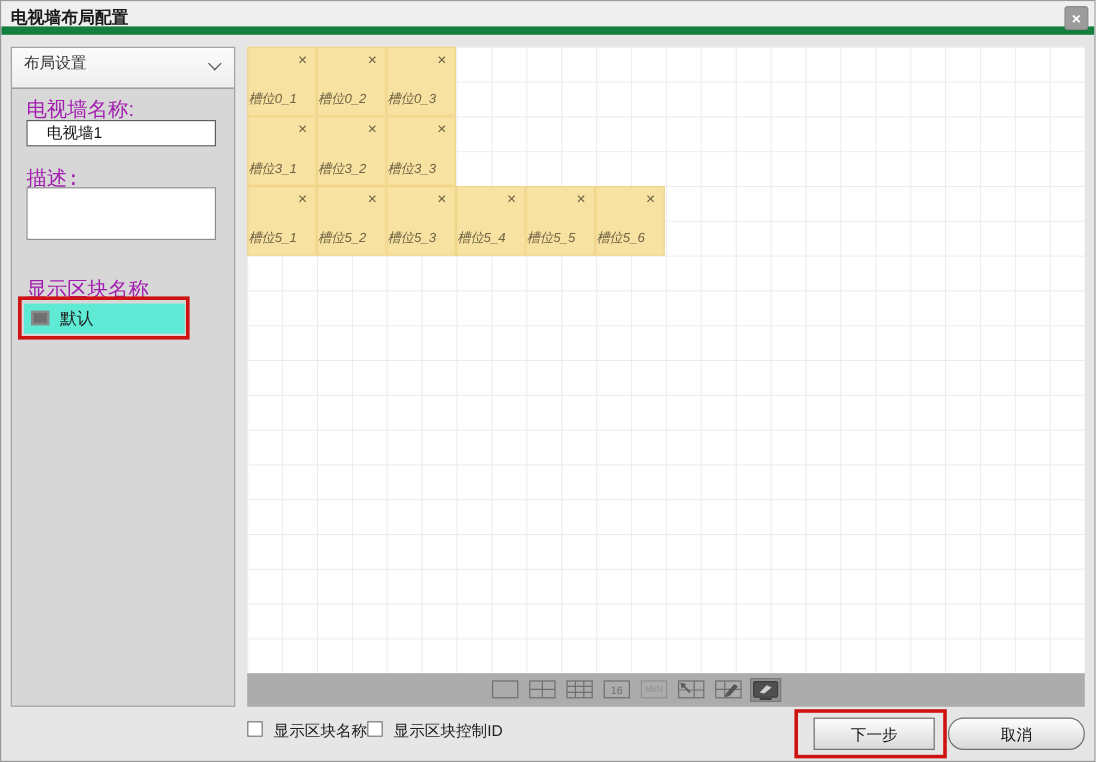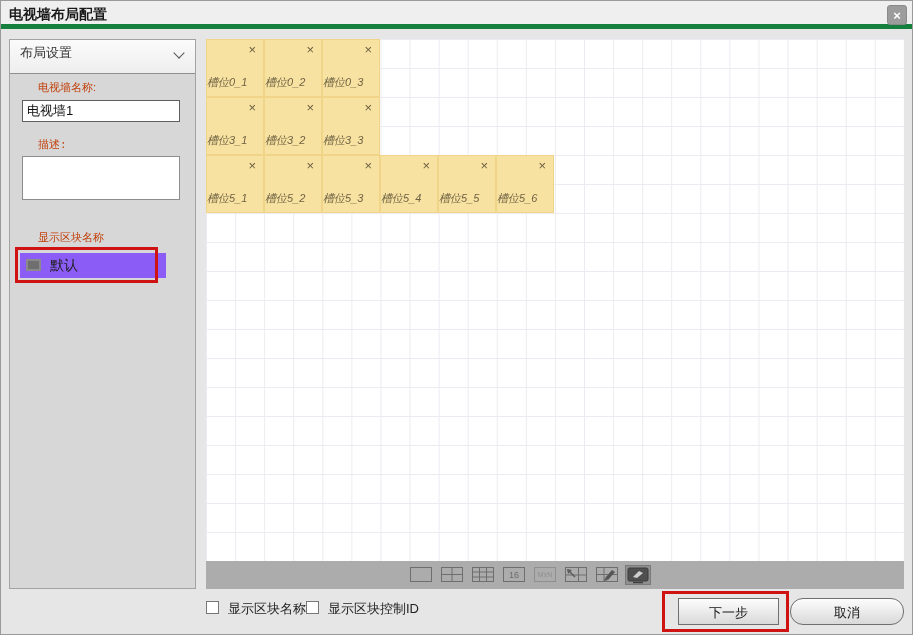--- a/index.html
+++ b/index.html
@@ -1,43 +1,43 @@
 <!DOCTYPE html>
 <html><head>
 <meta charset="utf-8">
 <style>
   html,body{margin:0;padding:0;}
   body{font-family:"Liberation Sans","DejaVu Sans",sans-serif;background:#bbb;}
   .dialog{position:relative;width:913px;height:635px;background:#e6e6e6;overflow:hidden;
           border:1px solid #9a9a9a;box-sizing:border-box;}
   
   .titlebar{position:absolute;left:0;top:0;width:100%;height:28px;background:#efefef;
-            border-bottom:5px solid #15803d;box-sizing:border-box;text-decoration:underline;}
+            border-bottom:7px solid #15803d;box-sizing:border-box;text-decoration:underline;}
   .title{position:absolute;left:8px;top:5px;font-size:14px;font-weight:bold;color:#1a1a1a;}
   .close-btn{position:absolute;right:5px;top:4px;width:20px;height:20px;background:#9c9c9c;
              border:1px solid #8a8a8a;border-radius:3px;color:#fff;font-size:13px;font-weight:bold;
              text-align:center;line-height:19px;cursor:pointer;box-sizing:border-box;}
   
   .sidebar{position:absolute;left:8px;top:38px;width:187px;height:550px;background:#d7d7d7;
            border:1px solid #a3a3a3;box-sizing:border-box;}
   .section-header{position:absolute;left:0;width:100%;height:34px;box-sizing:border-box;
            background:linear-gradient(#fbfbfb,#eeeeee);font-size:13px;color:#333;
            line-height:26px;padding-left:10px;cursor:pointer;}
   .hdr-top{top:0;border-bottom:1px solid #8f8f8f;}
   .hdr-bottom{bottom:0;border-top:1px solid #9a9a9a;}
   .chev-down{position:absolute;right:12px;top:9px;width:7px;height:7px;
              border-right:1px solid #555;border-bottom:1px solid #555;transform:rotate(45deg);}
   .chev-right{position:absolute;right:10px;top:4px;font-size:13px;color:#555;}
-  .side-label{position:absolute;left:28px;font-size:11px;color:#c2410c;}
+  .side-label{position:absolute;left:12px;font-size:17px;color:#a21caf;}
   .txt-input{position:absolute;left:12px;width:158px;height:22px;border:1px solid #5f5f5f;
-             background:#fff;font-size:13px;color:#111;padding:0 4px;box-sizing:border-box;
+             background:#fff;font-size:13px;color:#111;padding:0 16px;box-sizing:border-box;
              font-family:inherit;}
   .txt-area{position:absolute;left:12px;top:116px;width:158px;height:44px;border:1px solid #8d8d8d;
             background:#fff;resize:none;box-sizing:border-box;font-family:inherit;}
-  .copy-item{position:absolute;left:10px;top:213px;width:146px;height:25px;background:#8b5cf6;
+  .copy-item{position:absolute;left:10px;top:213px;width:134px;height:25px;background:#5eead4;
              cursor:pointer;}
   .monitor-icon{position:absolute;left:6px;top:6px;width:15px;height:12px;border:2px solid #8a8a8a;
                 background:#6f6f6f;box-sizing:border-box;}
   .copy-item-label{position:absolute;left:30px;top:4px;font-size:14px;color:#222;}
   .red-box{position:absolute;border:3px solid #cf1313;box-sizing:border-box;pointer-events:none;}
   .red-box.sidebar-anno{left:5px;top:207px;width:143px;height:36px;}
   
   .canvas{position:absolute;left:205px;top:38px;width:698px;height:522px;background:#fff;
           background-image:linear-gradient(to right,#ebebf1 1px,transparent 1px),
                            linear-gradient(to bottom,#ebebf1 1px,transparent 1px);

